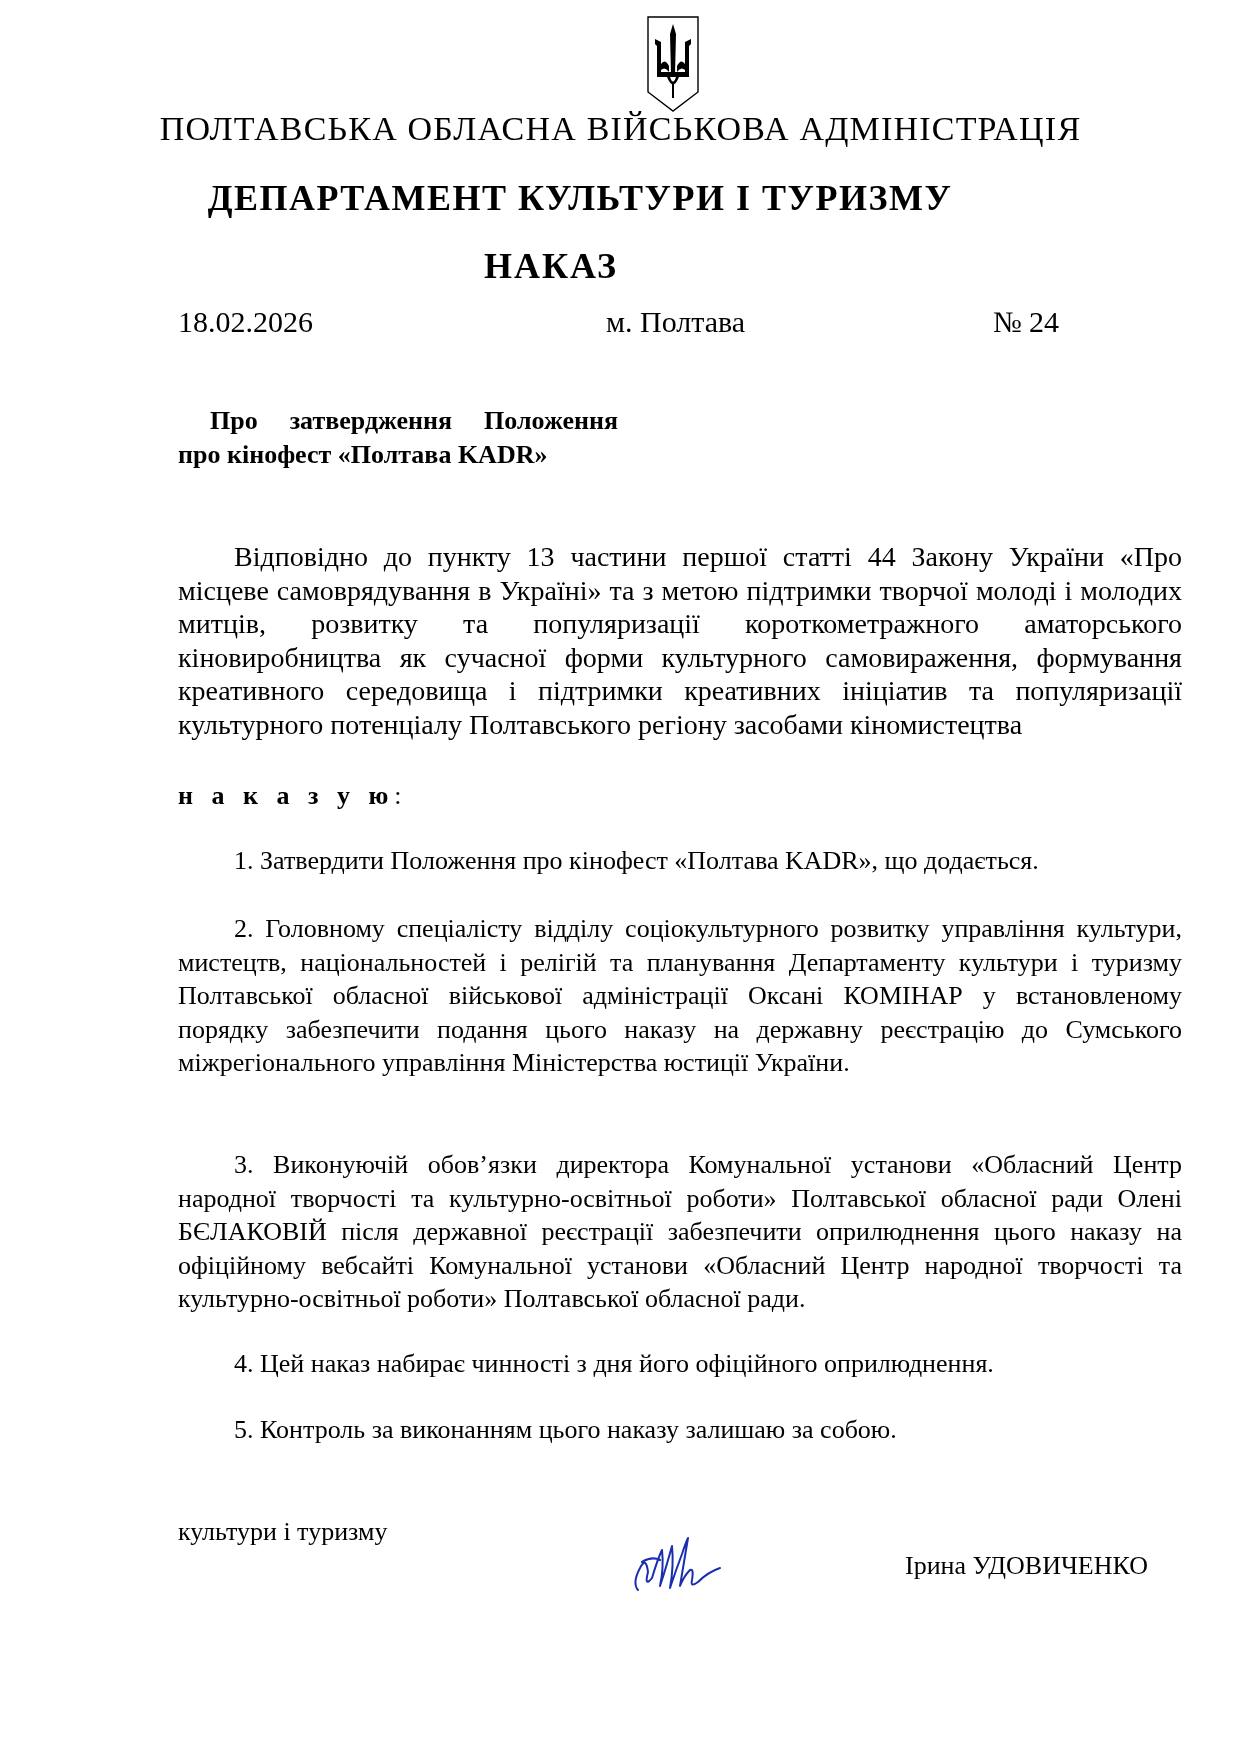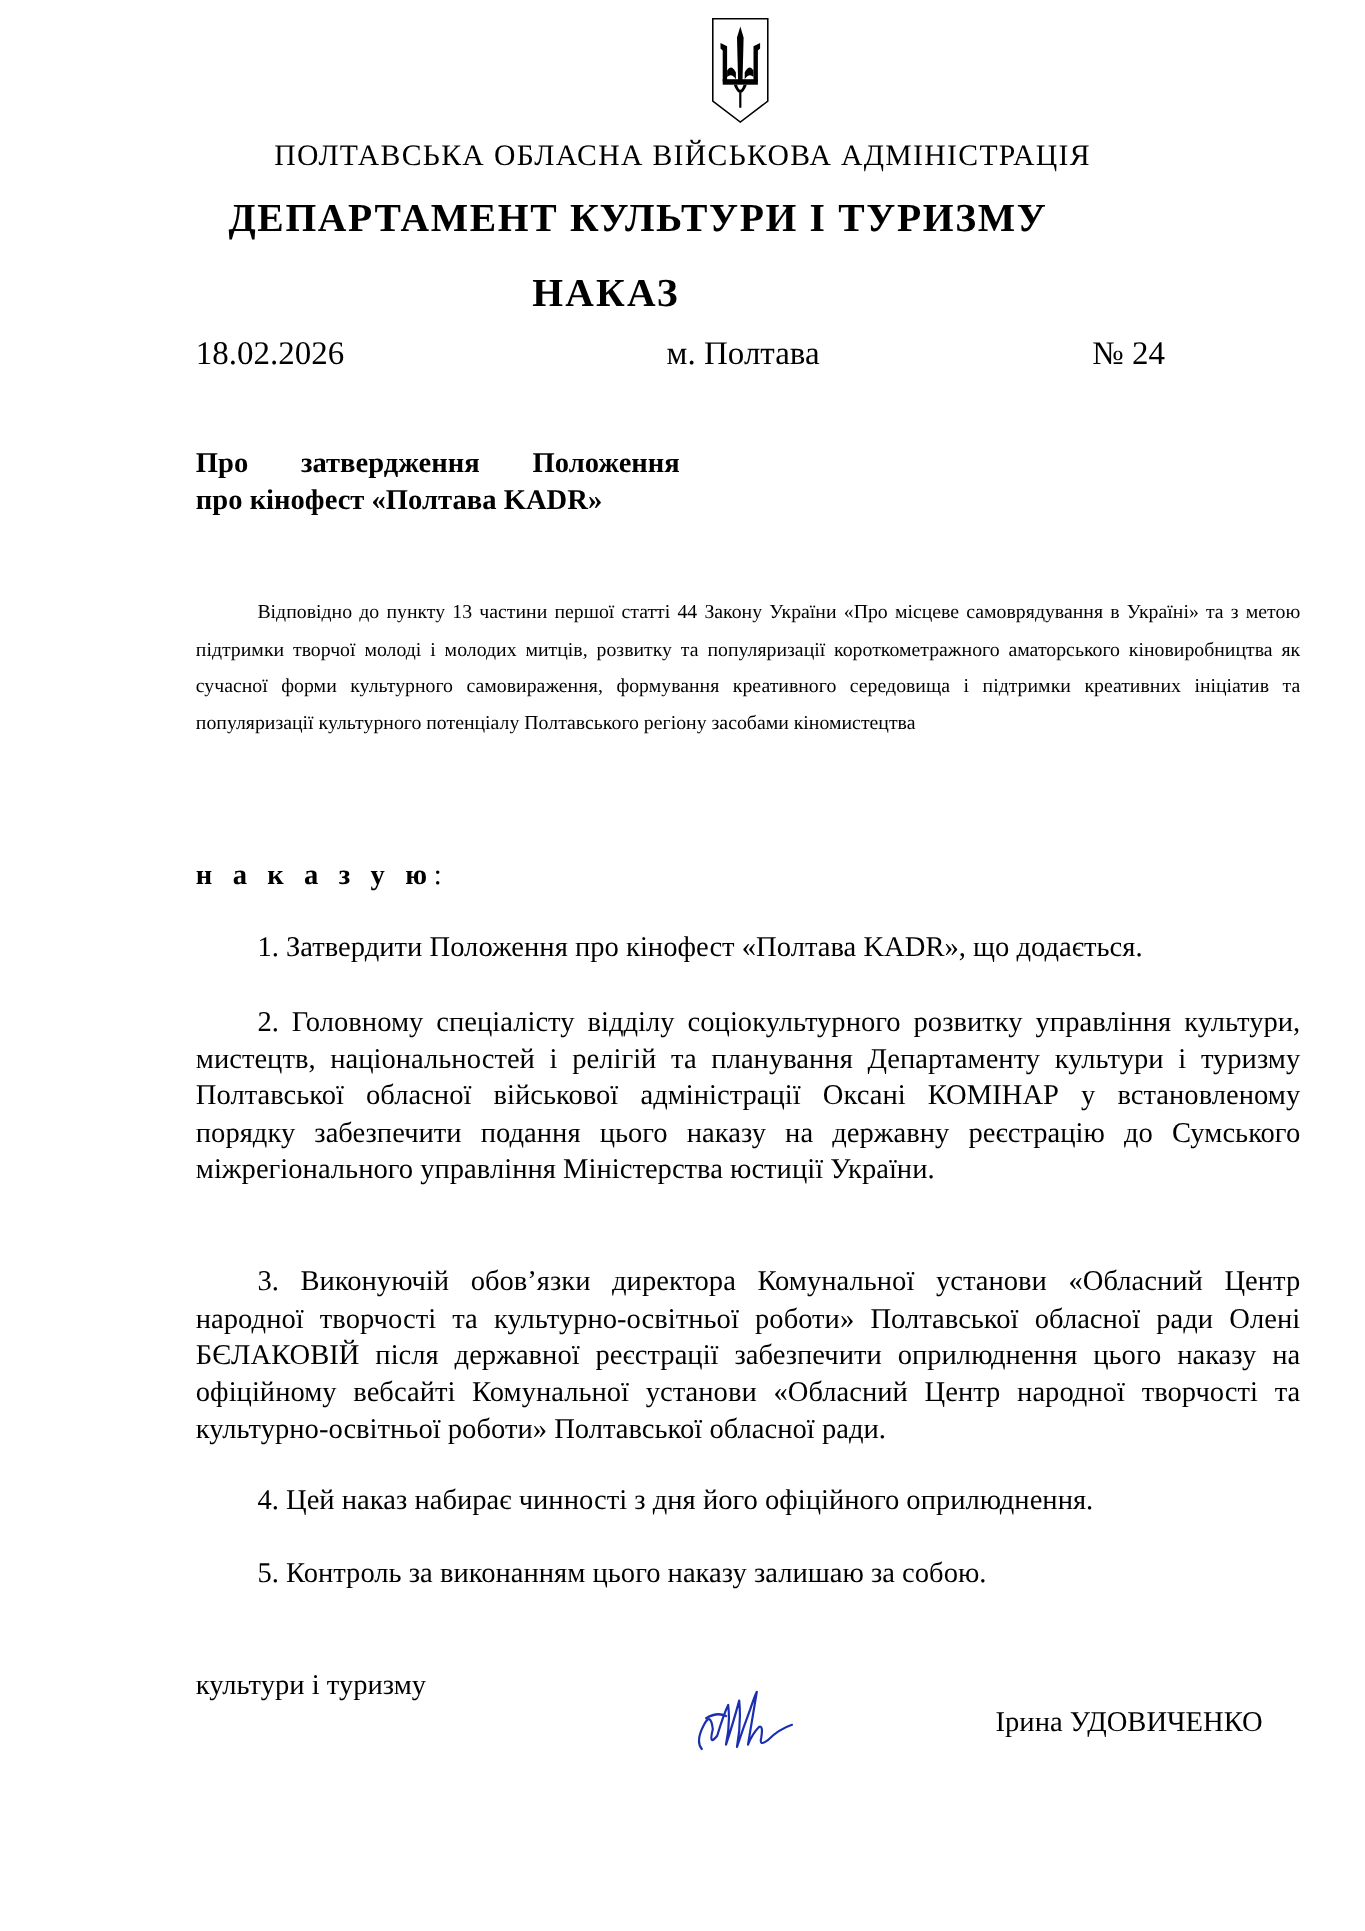--- a/index.html
+++ b/index.html
@@ -1,32 +1,32 @@
 <!DOCTYPE html>
 <html><head>
 <meta charset="utf-8">
 <style>
   html, body { margin:0; padding:0; background:#ffffff; }
   body { width:1241px; height:1755px; position:relative; overflow:hidden;
          font-family:"Liberation Serif", "DejaVu Serif", serif; color:#000; }
   .crest { position:absolute; left:645px; top:14px; width:56px; height:100px; }
-  .h-org { position:absolute; left:0; width:1241px; top:124px; text-align:center;
-           font-size:27px; letter-spacing:1.2px; line-height:34px; }
+  .h-org { position:absolute; left:0; width:1241px; top:112px; text-align:center;
+           font-size:34px; letter-spacing:1.2px; line-height:34px; }
   .h-dept { position:absolute; left:0; width:1160px; top:176px; text-align:center;
             font-size:36px; font-weight:bold; letter-spacing:1.5px; line-height:44px; }
   .h-order { position:absolute; left:0; width:1102px; top:244px; text-align:center;
              font-size:36px; font-weight:bold; letter-spacing:2px; line-height:44px; }
   .meta { position:absolute; top:306px; font-size:30px; line-height:32px; }
   .meta-date { left:178px; }
   .meta-place { left:606px; }
   .meta-num { left:993px; }
   .subject { position:absolute; left:178px; top:404px; width:440px;
              font-size:26px; font-weight:bold; line-height:34px; }
-  .subject .l1 { display:flex; justify-content:space-between; }
-  .body { position:absolute; left:178px; width:1004px; font-size:18px; line-height:33.6px;
+  .subject .l1 { display:flex; justify-content:space-between;margin-left:32px; }
+  .body { position:absolute; left:178px; width:1004px; font-size:28px; line-height:33.6px;
           text-align:justify; }
   .p-intro { top:540px; text-indent:56px; }
   .nakazuyu { position:absolute; left:178px; top:780px; font-size:26px; line-height:32px; }
   .nakazuyu b { letter-spacing:6px; }
   .item { position:absolute; left:178px; width:1004px; font-size:26px; line-height:33.6px;
           text-align:justify; text-indent:56px; }
   .item-1 { top:844px; }
   .item-2 { top:912px; }
   .item-3 { top:1148px; }
   .item-4 { top:1347px; }

